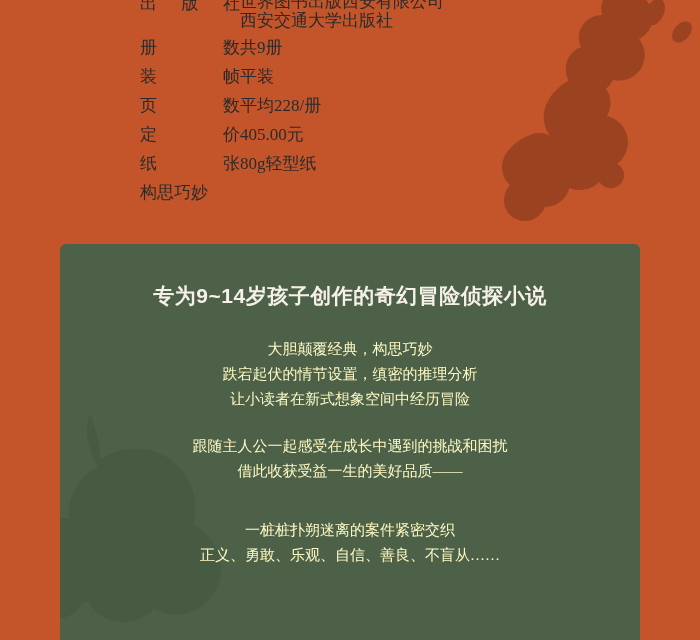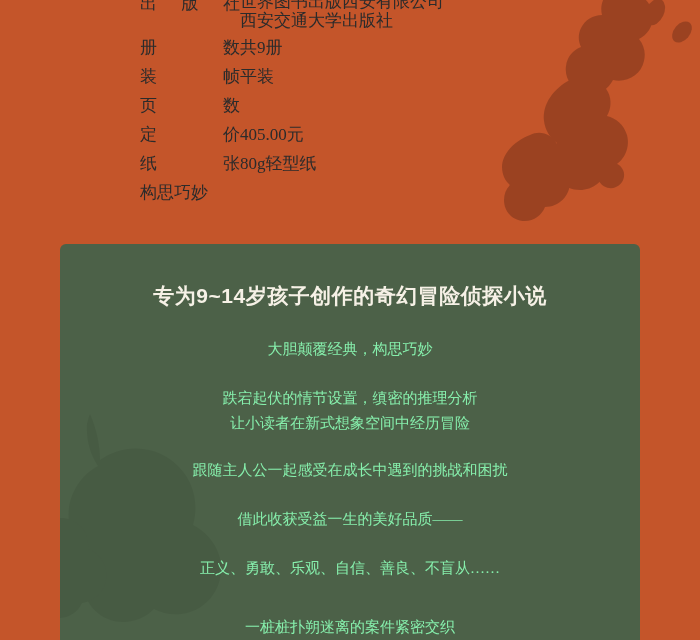--- a/index.html
+++ b/index.html
@@ -100,25 +100,25 @@
   .panel-title {
     margin-top: 38px;
     font-size: 21px;
     font-weight: bold;
     color: #f6f1e6;
     letter-spacing: 0.5px;
     font-family: "Liberation Sans", sans-serif;
   }
   .panel-line {
     font-size: 15px;
-    color: #86efac;
+    color: #fef9c3;
     font-family: "Liberation Serif", serif;
   }
   .gap-a { margin-top: 30px; }
-  .gap-b { margin-top: 30px; }
+  .gap-b { margin-top: 6px; }
   .gap-c { margin-top: 6px; }
   .gap-big { margin-top: 28px; }
   .gap-big2 { margin-top: 40px; }
 </style>
 </head>
 <body>
 
 <div class="page">
 
   <svg class="silhouette sil-right" viewBox="0 0 300 300">
@@ -161,20 +161,21 @@
         <span>帧</span>
       </div>
       <div class="spec-value">平装</div>
     </div>
 
     <div class="spec-row">
       <div class="spec-label">
         <span>页</span>
         <span>数</span>
       </div>
+      <div class="spec-value">平均228/册</div>
     </div>
 
     <div class="spec-row">
       <div class="spec-label">
         <span>定</span>
         <span>价</span>
       </div>
       <div class="spec-value">405.00元</div>
     </div>
 
@@ -203,19 +204,19 @@
       </g>
     </svg>
 
     <div class="panel-content">
       <div class="panel-title">专为9~14岁孩子创作的奇幻冒险侦探小说</div>
       <div class="panel-line gap-a">大胆颠覆经典，构思巧妙</div>
       <div class="panel-line gap-b">跌宕起伏的情节设置，缜密的推理分析</div>
       <div class="panel-line gap-c">让小读者在新式想象空间中经历冒险</div>
       <div class="panel-line gap-big">跟随主人公一起感受在成长中遇到的挑战和困扰</div>
       <div class="panel-line gap-b">借此收获受益一生的美好品质——</div>
+      <div class="panel-line gap-big2">一桩桩扑朔迷离的案件紧密交织</div>
       <div class="panel-line gap-b">正义、勇敢、乐观、自信、善良、不盲从……</div>
-      <div class="panel-line gap-big2">一桩桩扑朔迷离的案件紧密交织</div>
 
     </div>
   </div>
 
 </div>
 
 </body></html>

